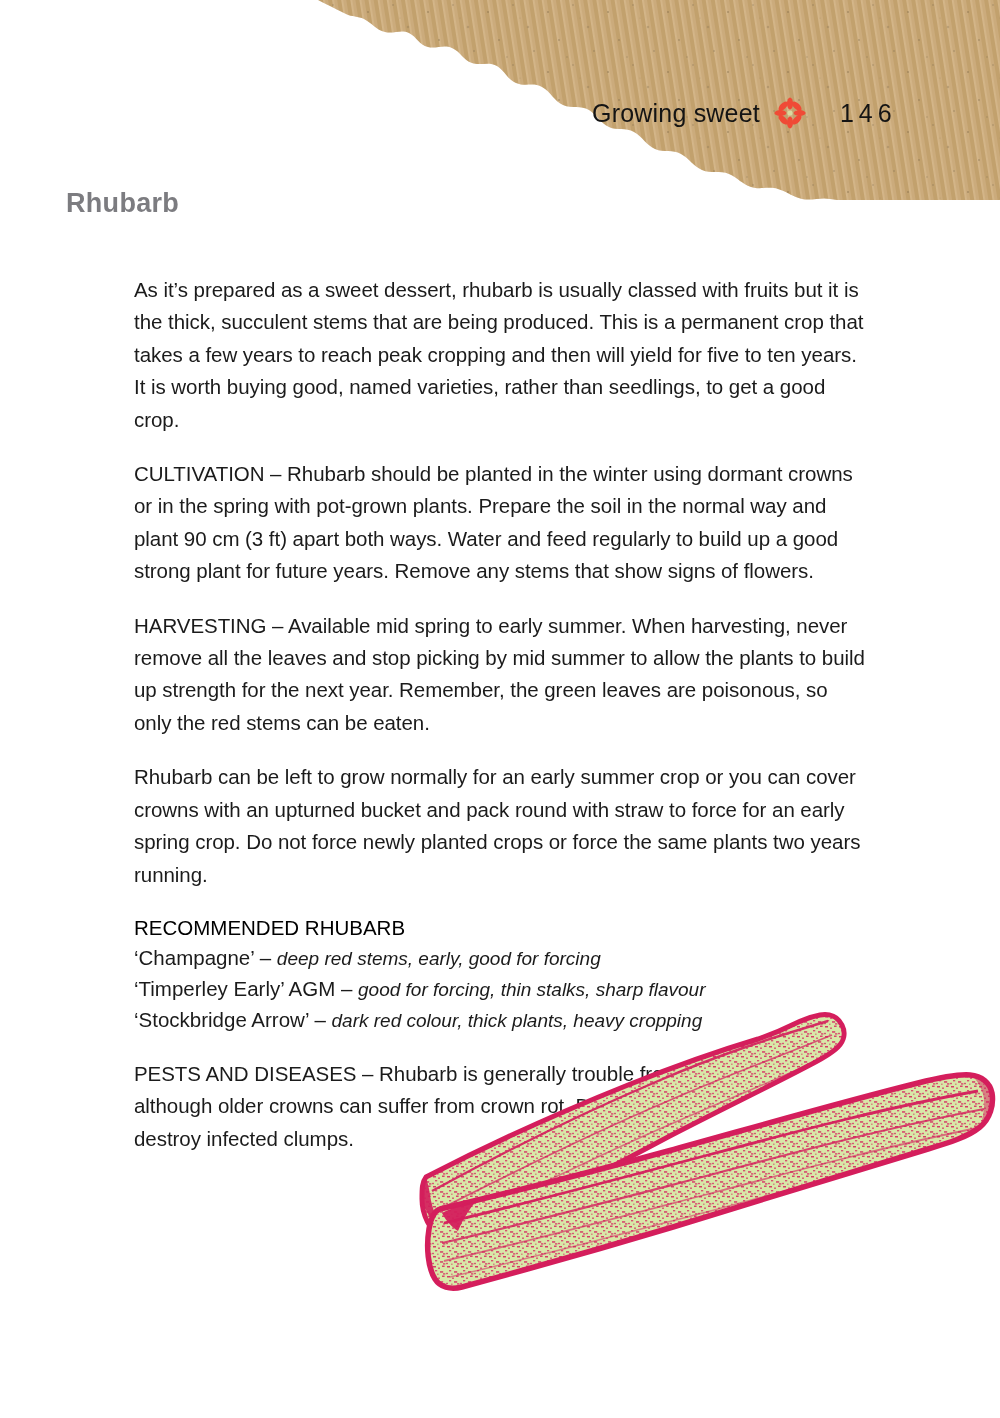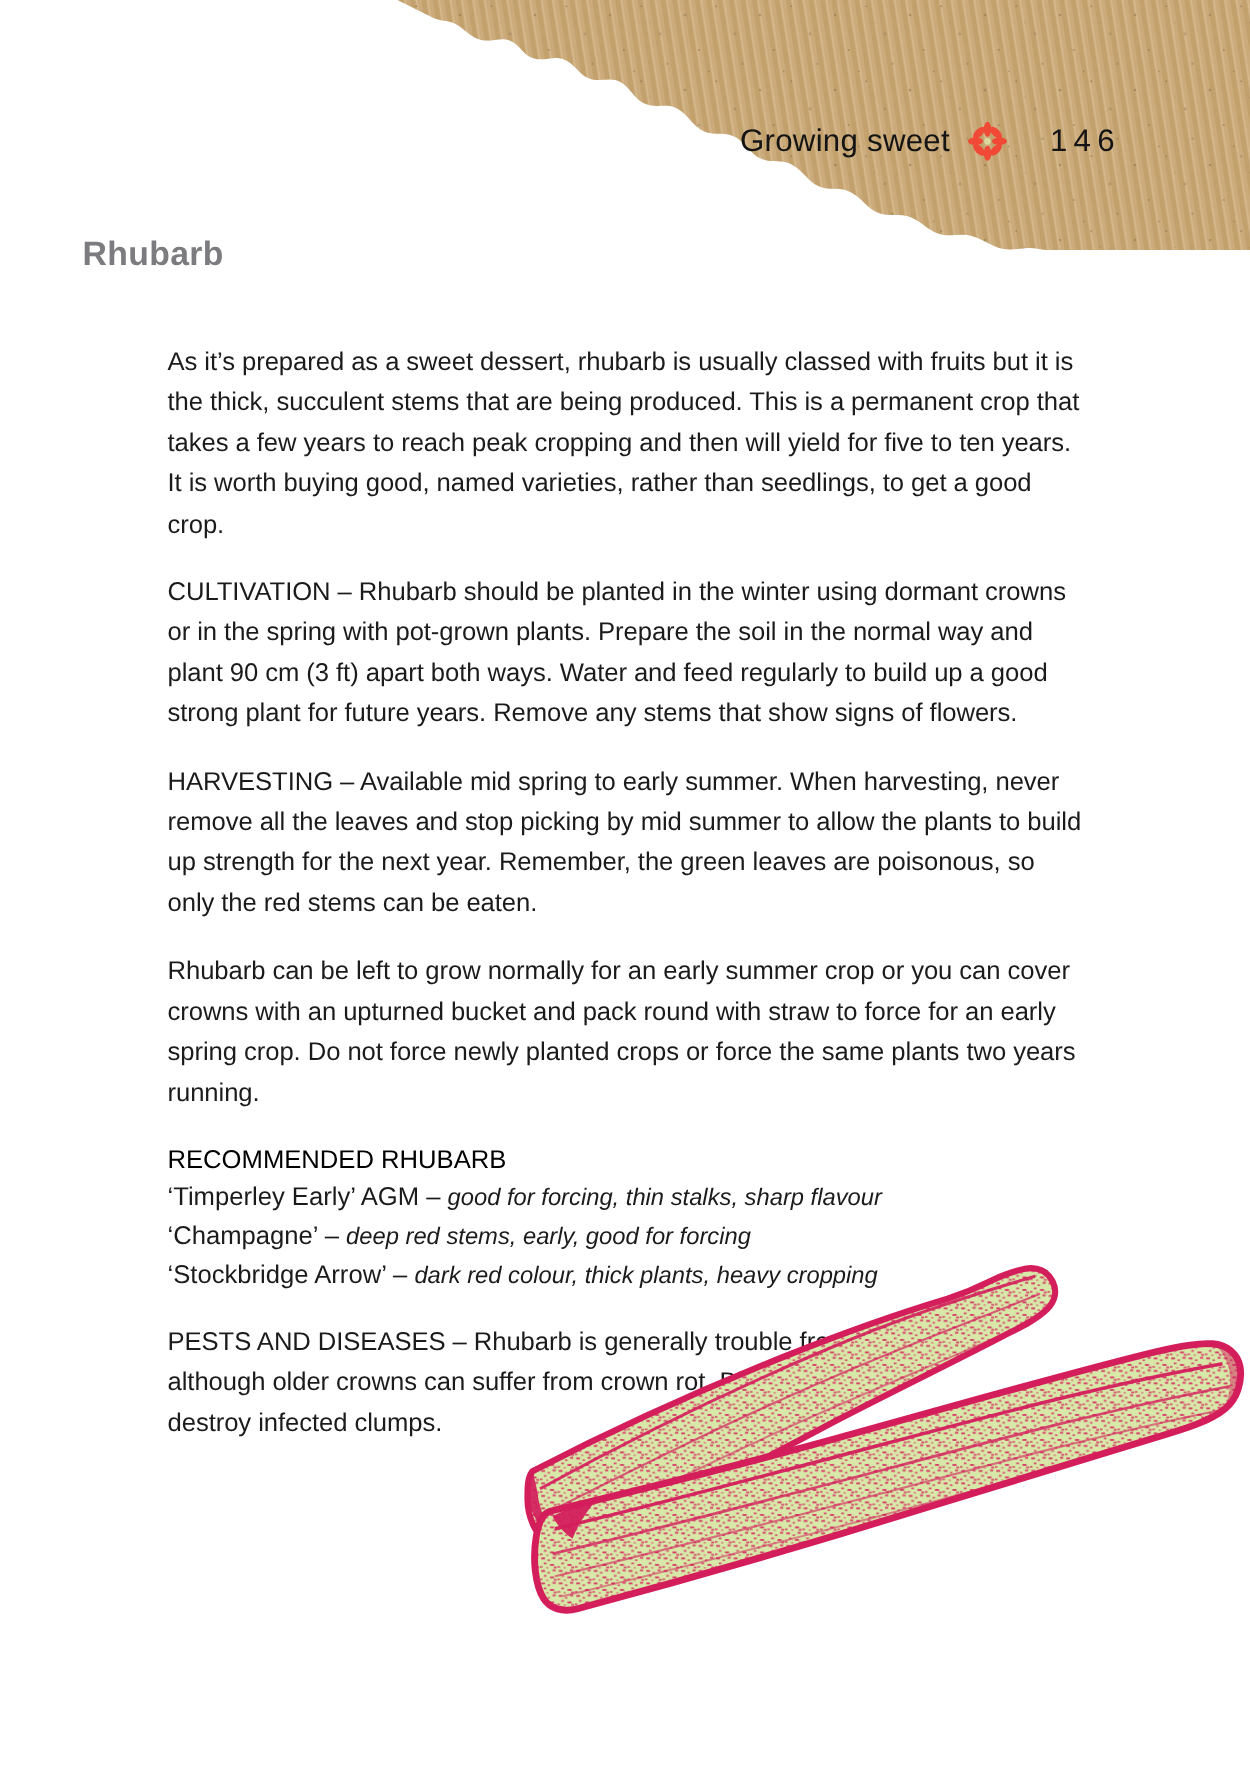--- a/index.html
+++ b/index.html
@@ -216,24 +216,24 @@
 <div id="body-column">
   <p class="para">As it’s prepared as a sweet dessert, rhubarb is usually classed with fruits but it is the thick, succulent stems that are being produced. This is a permanent crop that takes a few years to reach peak cropping and then will yield for five to ten years. It is worth buying good, named varieties, rather than seedlings, to get a good crop.</p>
   <p class="para">CULTIVATION – Rhubarb should be planted in the winter using dormant crowns or in the spring with pot-grown plants. Prepare the soil in the normal way and plant 90 cm (3 ft) apart both ways. Water and feed regularly to build up a good strong plant for future years. Remove any stems that show signs of flowers.</p>
   <p class="para">HARVESTING – Available mid spring to early summer. When harvesting, never remove all the leaves and stop picking by mid summer to allow the plants to build up strength for the next year. Remember, the green leaves are poisonous, so only the red stems can be eaten.</p>
   <p class="para">Rhubarb can be left to grow normally for an early summer crop or you can cover crowns with an upturned bucket and pack round with straw to force for an early spring crop. Do not force newly planted crops or force the same plants two years running.</p>
 
   <div class="rec-block">
     <p class="rec-heading">RECOMMENDED RHUBARB</p>
 
     <p class="rec-item">
-      <span>‘Timperley Early’ AGM</span><span> – </span><span class="desc">good for forcing, thin stalks, sharp flavour</span>
+      <span>‘Champagne’</span><span> – </span><span class="desc">deep red stems, early, good for forcing</span>
     </p>
     <p class="rec-item">
-      <span>‘Champagne’</span><span> – </span><span class="desc">deep red stems, early, good for forcing</span>
+      <span>‘Timperley Early’ AGM</span><span> – </span><span class="desc">good for forcing, thin stalks, sharp flavour</span>
     </p>
     <p class="rec-item">
       <span>‘Stockbridge Arrow’</span><span> – </span><span class="desc">dark red colour, thick plants, heavy cropping</span>
     </p>
   </div>
 
   <p class="para narrow">PESTS AND DISEASES – Rhubarb is generally trouble free, although older crowns can suffer from crown rot. Dig out and destroy infected clumps.</p>
 </div>
 
 <div id="rhubarb-illustration">

